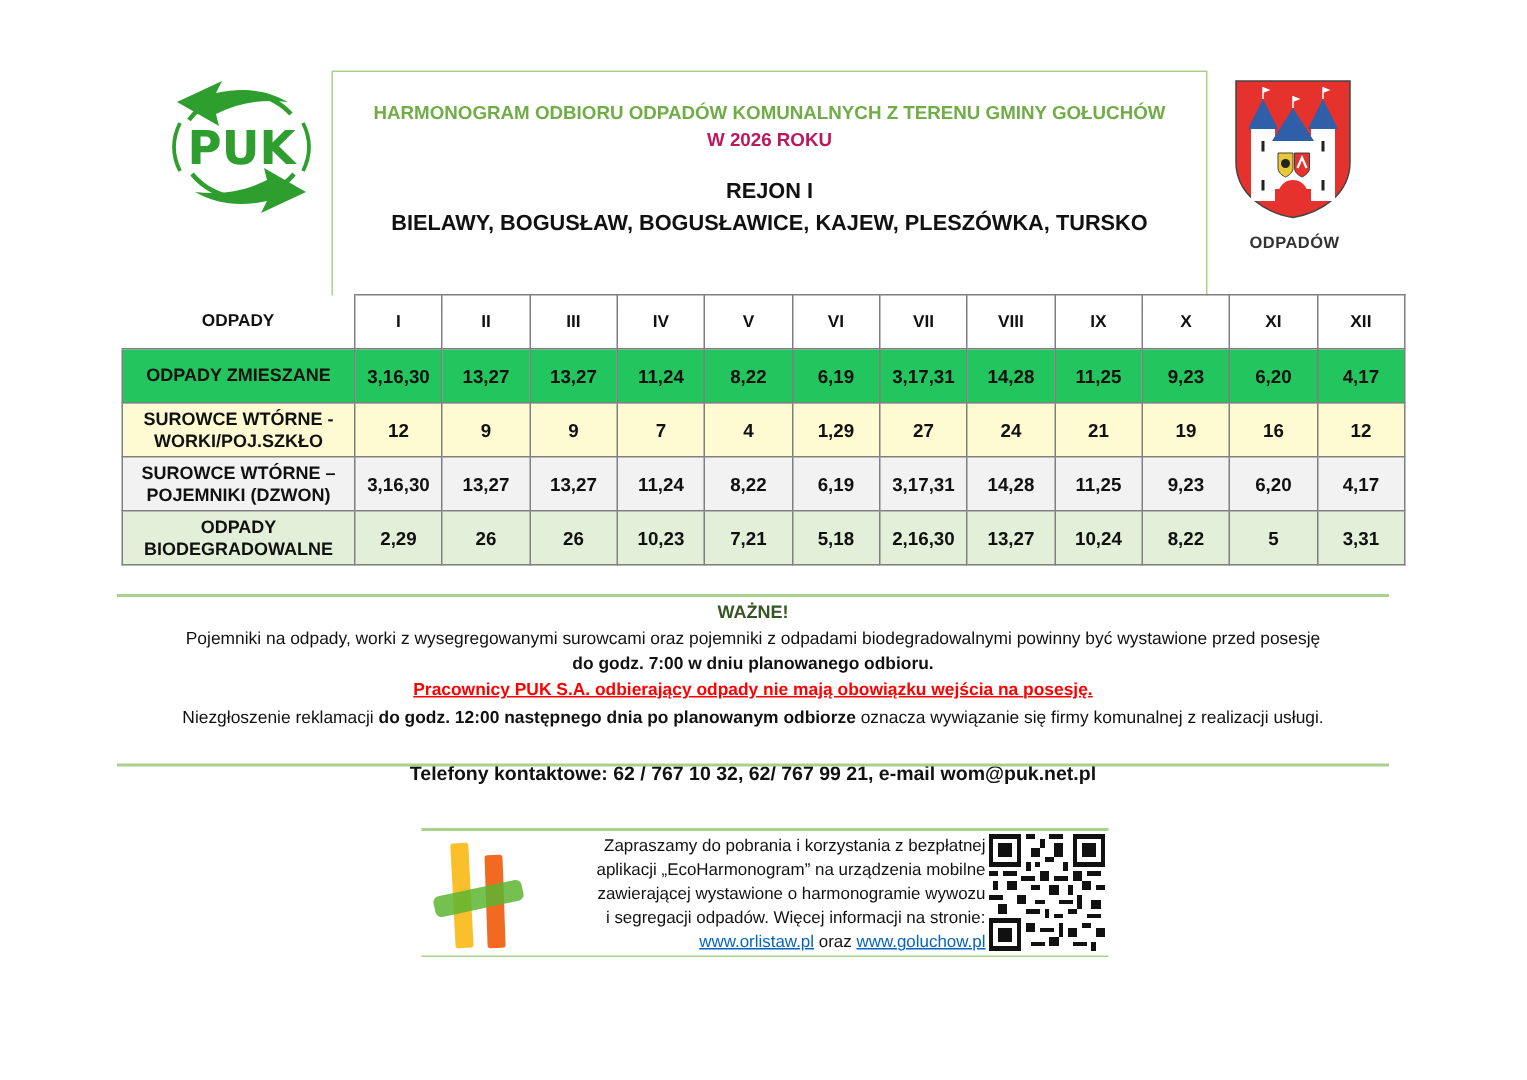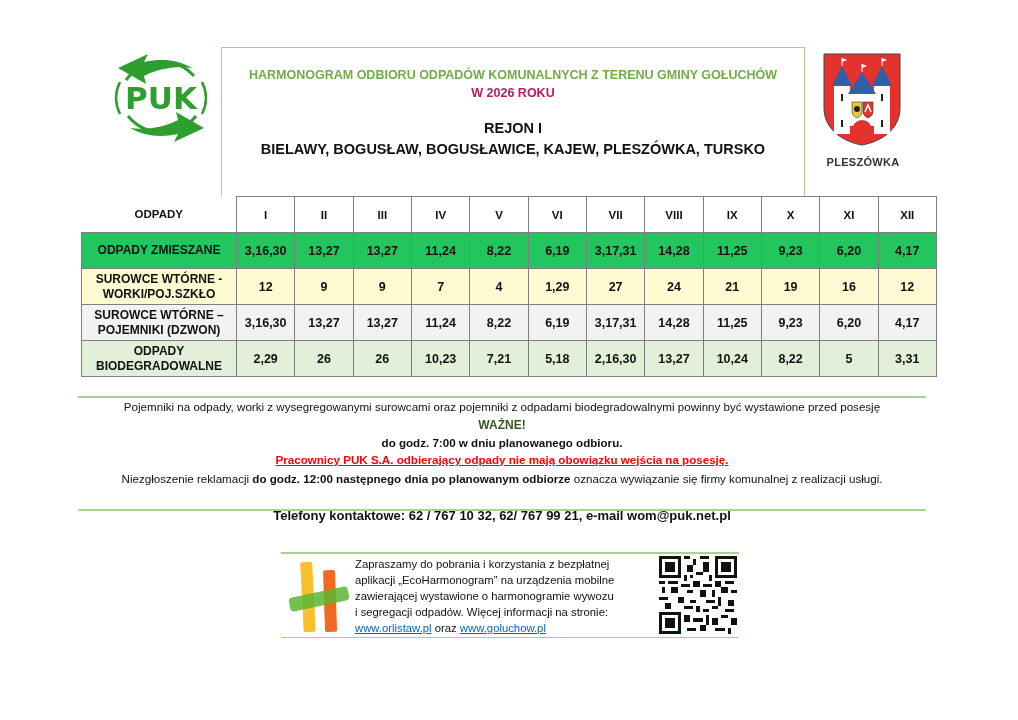--- a/index.html
+++ b/index.html
@@ -51,21 +51,21 @@
   #notice-red { color: #ff0000; font-weight: bold; text-decoration: underline; }
   #notice-phones { font-weight: bold; font-size: 13px; margin-top: 20px; }
   .b { font-weight: bold; }
 
   
   #app-box { left: 281px; top: 552px; width: 458px; height: 86px; }
   #app-box .rule-top, #app-box .rule-bot { position: absolute; left: 0; right: 0; height: 1.5px; background: #a9d18e; }
   #app-box .rule-top { top: 0; }
   #app-box .rule-bot { bottom: 0; }
   #eco-logo { left: 5px; top: 6px; width: 66px; height: 76px; }
-  #app-text { position: absolute; left: 74px; top: 4px; width: 302px; text-align: left; font-size: 11.3px; line-height: 16px; color: #111; }
+  #app-text { position: absolute; left: 74px; top: 4px; width: 302px; text-align: right; font-size: 11.3px; line-height: 16px; color: #111; }
   #app-text a { color: #0563c1; text-decoration: underline; }
   #qr { left: 378px; top: 4px; width: 78px; height: 78px; }
 </style>
 </head>
 <body>
 
 <div class="abs" id="puk-logo">
   <svg width="106" height="104" viewBox="0 0 106 104">
     <path d="M86 30 A44 44 0 0 0 18 34" fill="none" stroke="#2e9e2e" stroke-width="3"></path>
     <path d="M20 70 A44 44 0 0 0 88 70" fill="none" stroke="#2e9e2e" stroke-width="3"></path>
@@ -104,21 +104,21 @@
     <rect x="59" y="42" width="2" height="7" fill="#222"></rect>
     <rect x="19" y="68" width="2" height="7" fill="#222"></rect>
     <rect x="59" y="68" width="2" height="7" fill="#222"></rect>
     <path d="M30 50 H40 V60 C40 64 35 66 35 66 C35 66 30 64 30 60 Z" fill="#e8c838" stroke="#333" stroke-width="0.6"></path>
     <circle cx="35" cy="57" r="3" fill="#222"></circle>
     <path d="M41 50 H51 V60 C51 64 46 66 46 66 C46 66 41 64 41 60 Z" fill="#e5322d" stroke="#333" stroke-width="0.6"></path>
     <path d="M43 60 L46 53 L49 60" fill="none" stroke="#fff" stroke-width="1.5"></path>
     <path d="M30 86 V78 A10 10 0 0 1 50 78 V88" fill="#e5322d"></path>
   </svg>
 </div>
-<div class="abs" id="coat-label">PLESZÓWKA</div>
+<div class="abs" id="coat-label">ODPADÓW</div>
 
 <table class="abs" id="schedule">
   <thead>
     <tr>
       <th class="corner">ODPADY</th>
       <th class="month">I</th>
       <th class="month">II</th>
       <th class="month">III</th>
       <th class="month">IV</th>
       <th class="month">V</th>
@@ -190,22 +190,22 @@
       <td>10,24</td>
       <td>8,22</td>
       <td>5</td>
       <td>3,31</td>
     </tr>
   </tbody>
 </table>
 
 <div class="green-rule" style="left:78px; top:396px; width:848px;"></div>
 <div class="abs" id="notice">
+  <div id="notice-title">WAŻNE!</div>
   <div>Pojemniki na odpady, worki z wysegregowanymi surowcami oraz pojemniki z odpadami biodegradowalnymi powinny być wystawione przed posesję</div>
-  <div id="notice-title">WAŻNE!</div>
   <div class="b">do godz. 7:00 w dniu planowanego odbioru.</div>
   <div><span id="notice-red">Pracownicy PUK S.A. odbierający odpady nie mają obowiązku wejścia na posesję.</span></div>
   <div style="margin-top:2px;"><span>Niezgłoszenie reklamacji </span><span class="b">do godz. 12:00 następnego dnia po planowanym odbiorze</span><span> oznacza wywiązanie się firmy komunalnej z realizacji usługi.</span></div>
   <div id="notice-phones">Telefony kontaktowe: 62 / 767 10 32, 62/ 767 99 21, e-mail wom@puk.net.pl</div>
 </div>
 <div class="green-rule" style="left:78px; top:509px; width:848px;"></div>
 
 <div class="abs" id="app-box">
   <div class="rule-top"></div>
   <div class="abs" id="eco-logo">

